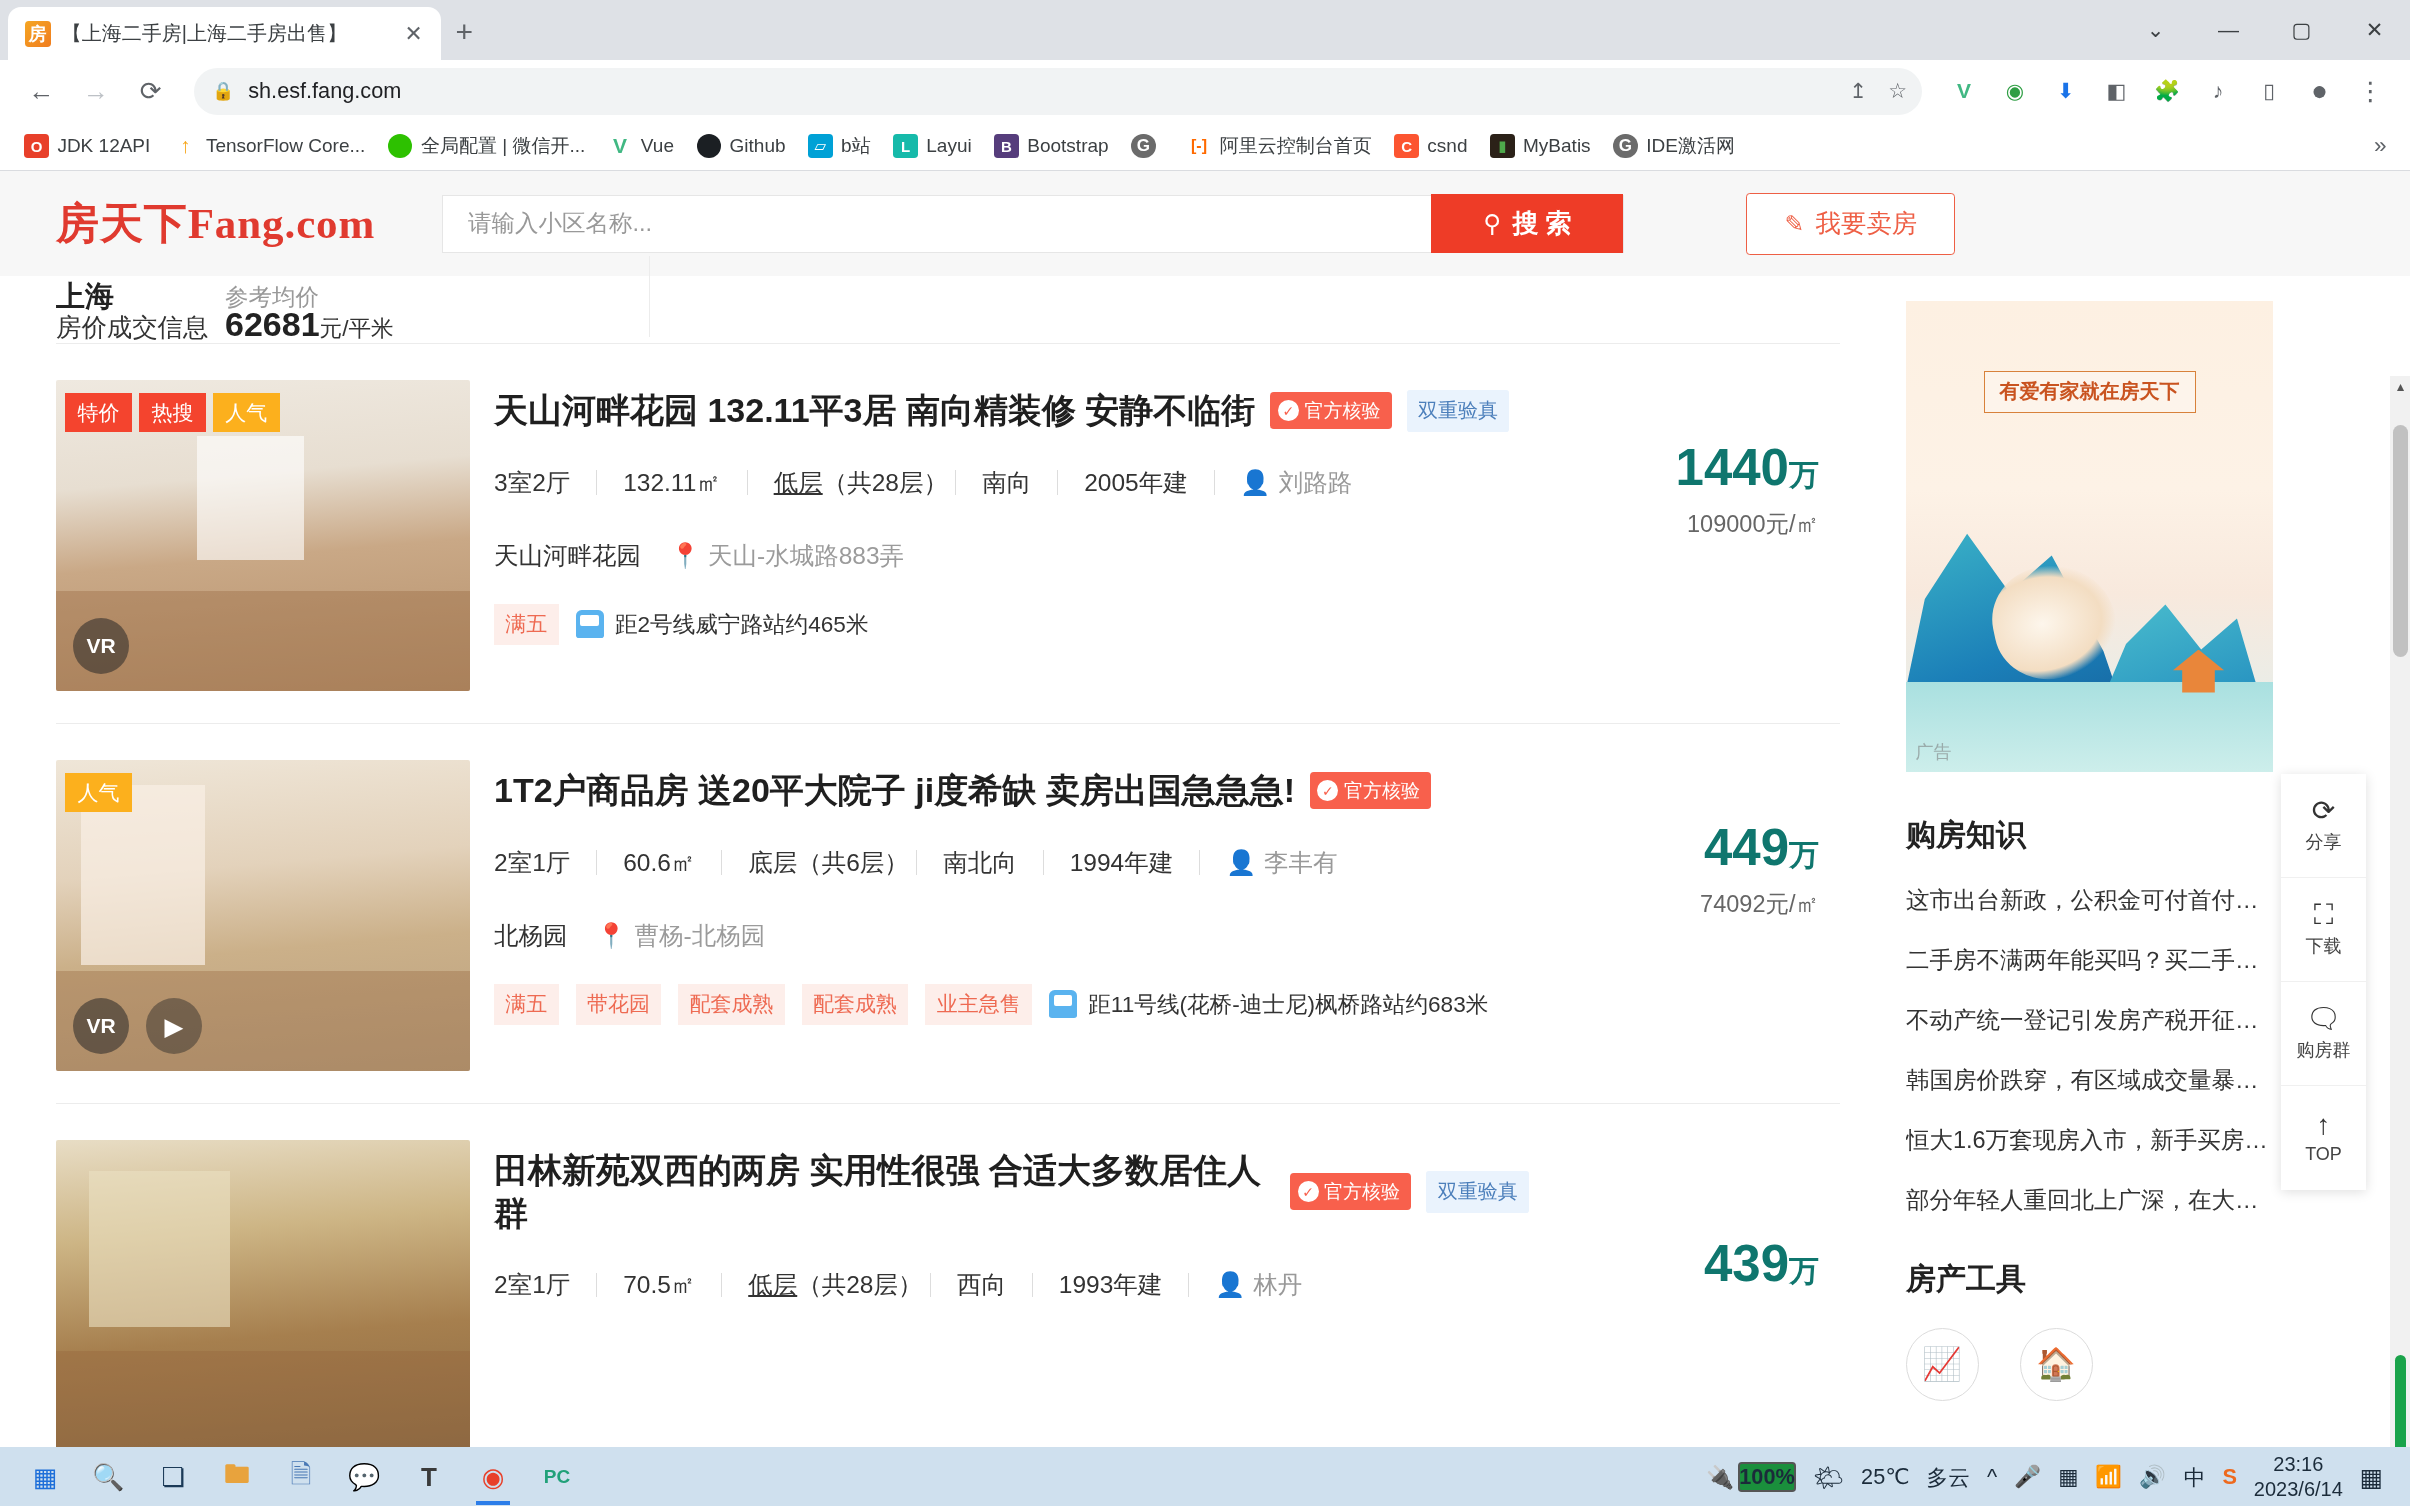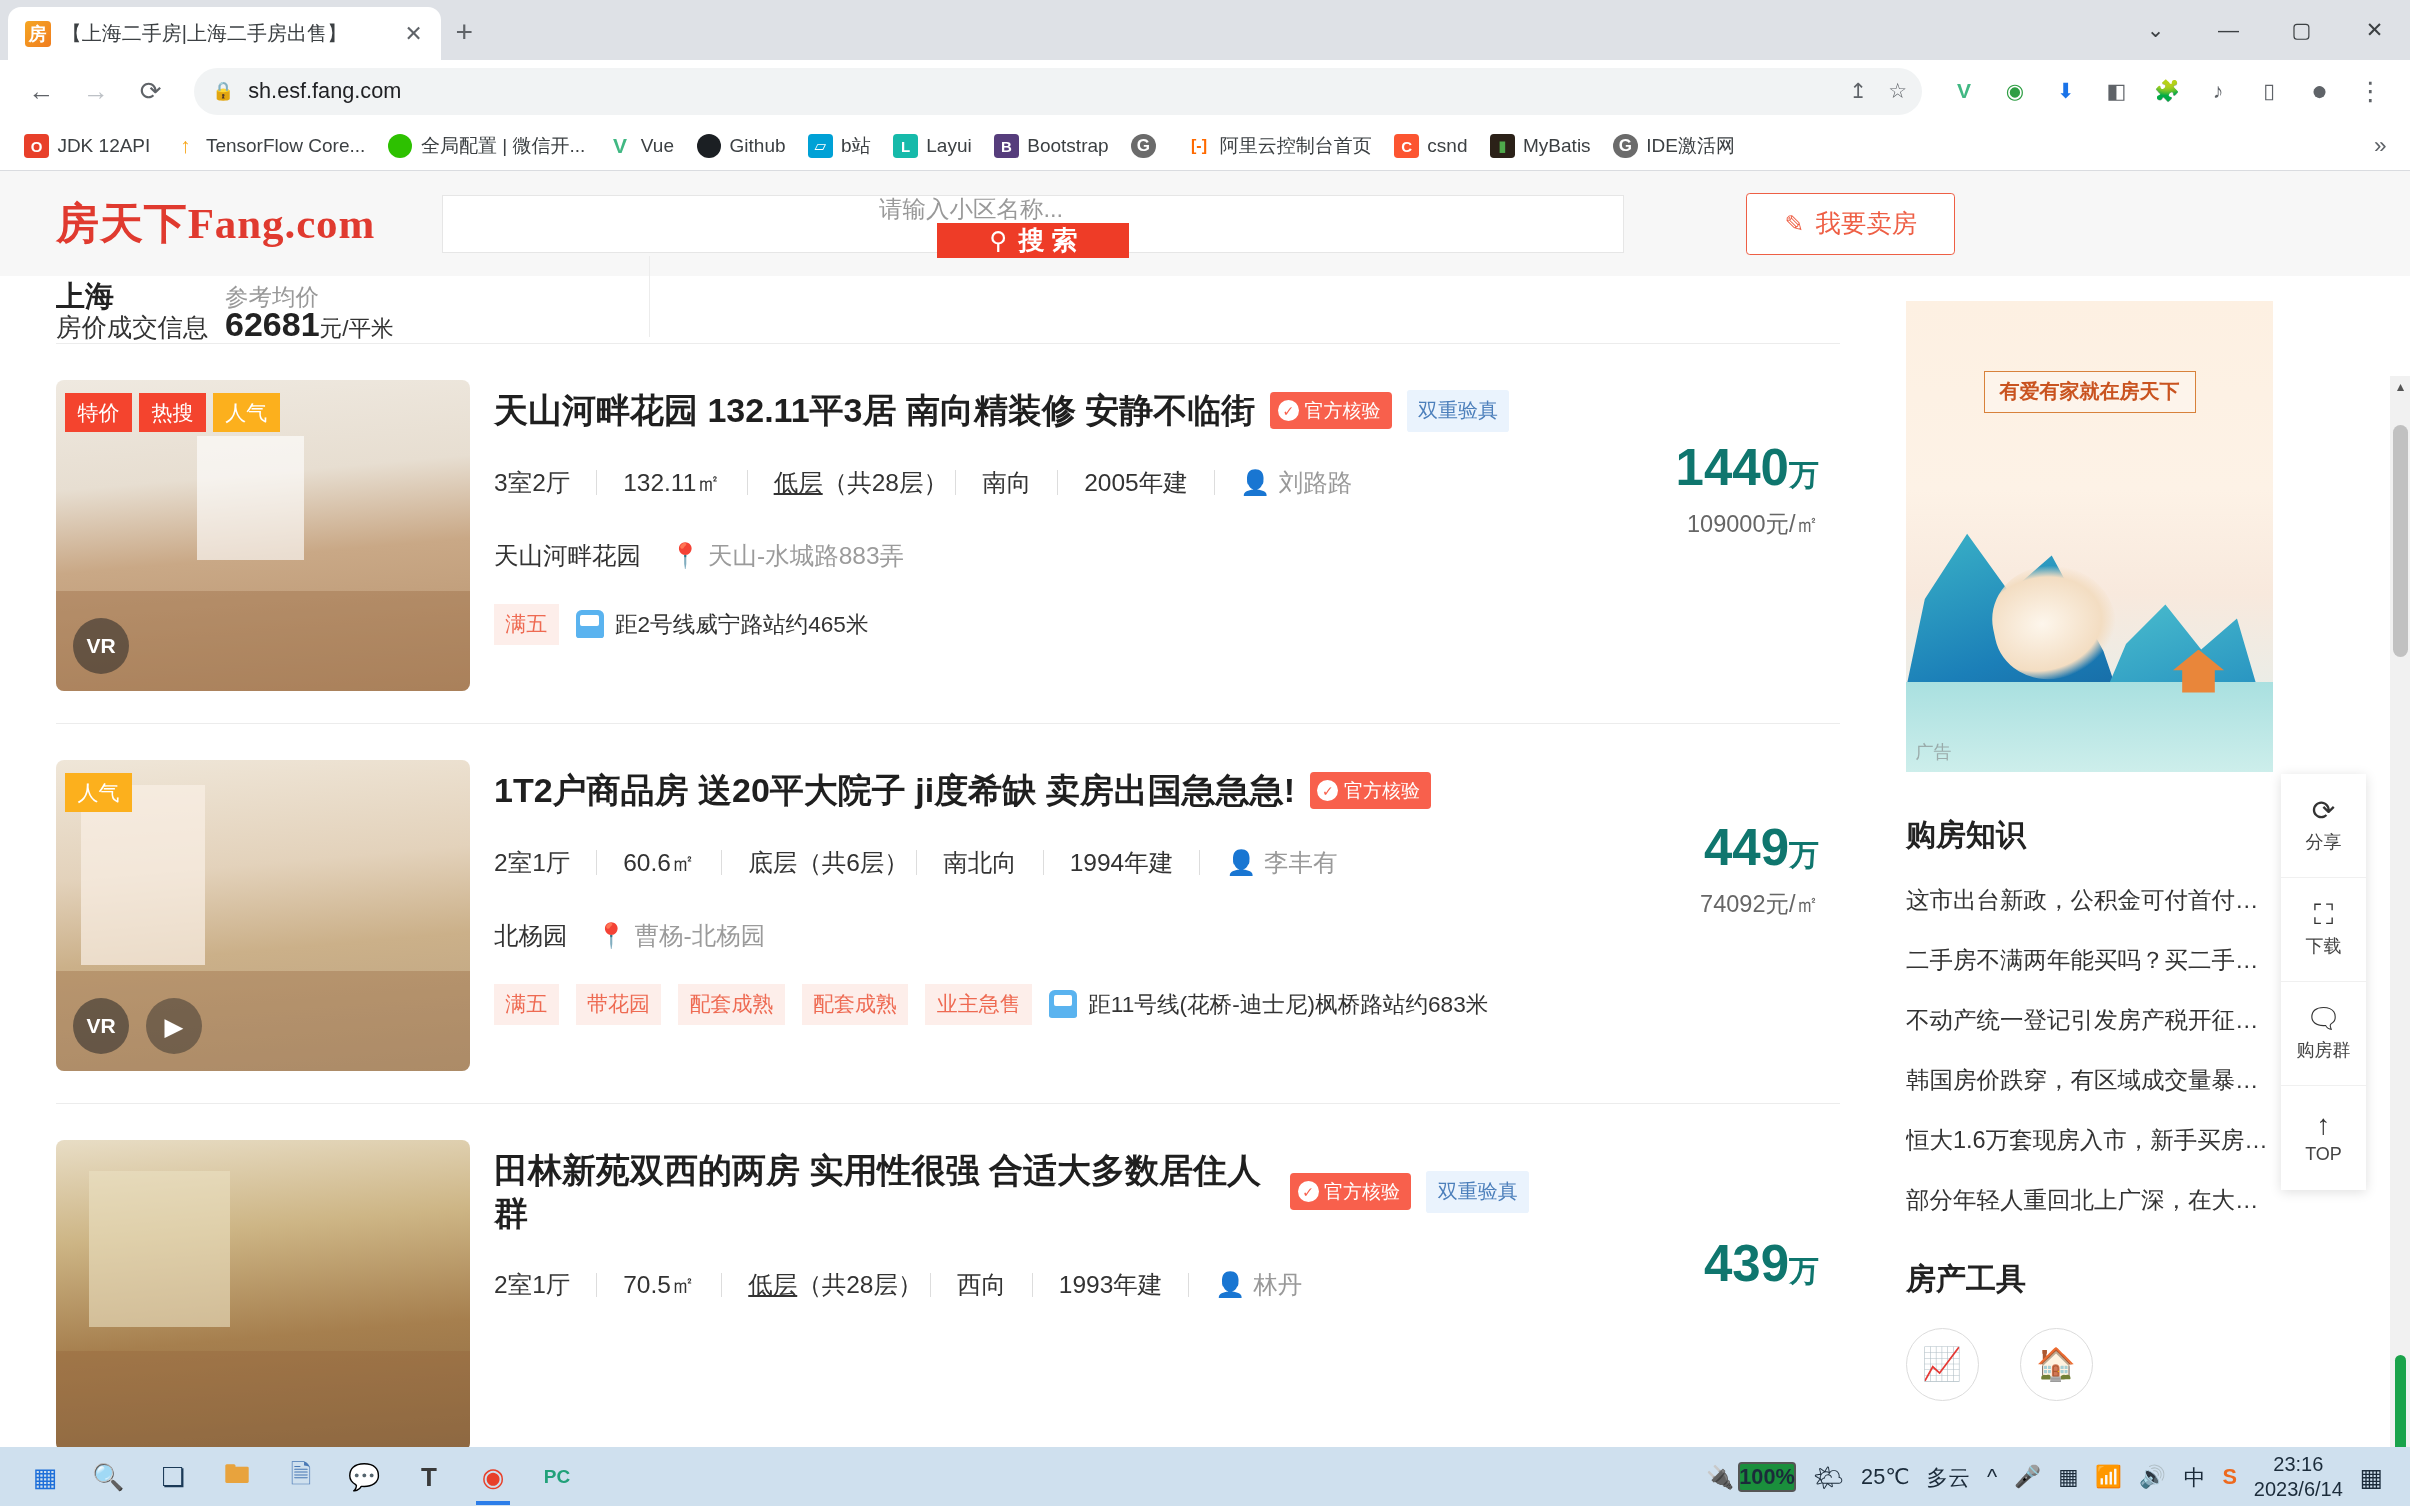--- a/index.html
+++ b/index.html
@@ -69,21 +69,21 @@
     height: 105px; background: #f7f7f7; display: flex; align-items: center;
     padding: 0 0 0 56px; gap: 0;
   }
   .logo { width: 377px; font-size: 0; }
   .logo-text {
     font-size: 43px; font-weight: bold; color: #e03a2f; letter-spacing: 0.9px;
     font-family: "Liberation Serif", serif;
   }
   .searchbox {
     width: 1182px; height: 58px; background:#fff; display:flex; align-items:center;
-    border: 0.9px solid #e6e6e6; margin-left: 9.4px; flex-direction: column;
+    border: 0.9px solid #e6e6e6; margin-left: 9.4px;
   }
   .searchbox input {
     flex: 1; height: 57px; border: none; outline: none; padding: 0 24.5px;
     font-size: 23.5px; color: #333; font-family: "Liberation Sans", sans-serif; background:transparent;
   }
   .searchbox input::placeholder { color: #999; }
   .search-btn {
     width: 192px; height: 59px; background: #ee3c27; color: #fff; display:flex;
     align-items:center; justify-content:center; gap: 11.3px; font-size: 26px; font-weight: bold; cursor:pointer;
   }
@@ -105,21 +105,21 @@
   .price-bar .row2 .k { width: 169px; font-size: 25.4px; color: #333; }
   .price-bar .row2 .v { font-size: 34px; font-weight: bold; color: #222; }
   .price-bar .row2 .u { font-size: 22.6px; color: #333; }
   .price-bar .divider { position:absolute; left: 593px; top: 5.6px; width:0.9px; height: 81px; background:#ececec;}
 
   .listing {
     display: flex; padding: 36px 0 32px 0; border-bottom: 0.9px solid #ececec; position: relative;
   }
   .thumb {
     width: 414px; height: 311px; flex: 0 0 414px; position: relative; overflow:hidden;
-    border-radius: 8px; background: #d9d2c8;
+    border-radius: 2px; background: #d9d2c8;
   }
   .thumb .badges { position: absolute; top: 13px; left: 9.4px; display: flex; gap: 7.5px; z-index:3;}
   .thumb .badge { padding: 5.6px 12.2px; font-size: 21px; color:#fff; font-weight: 500; }
   .b-red { background: #f4442e; }
   .b-orange { background: #fcb01d; }
   .vr-dot {
     position:absolute; left: 17px; bottom: 17px; width: 56px; height: 56px; border-radius: 50%;
     background: rgba(40,40,40,0.55); color: #fff; font-size: 21px; font-weight:bold;
     display:flex; align-items:center; justify-content:center; z-index:3;
   }

